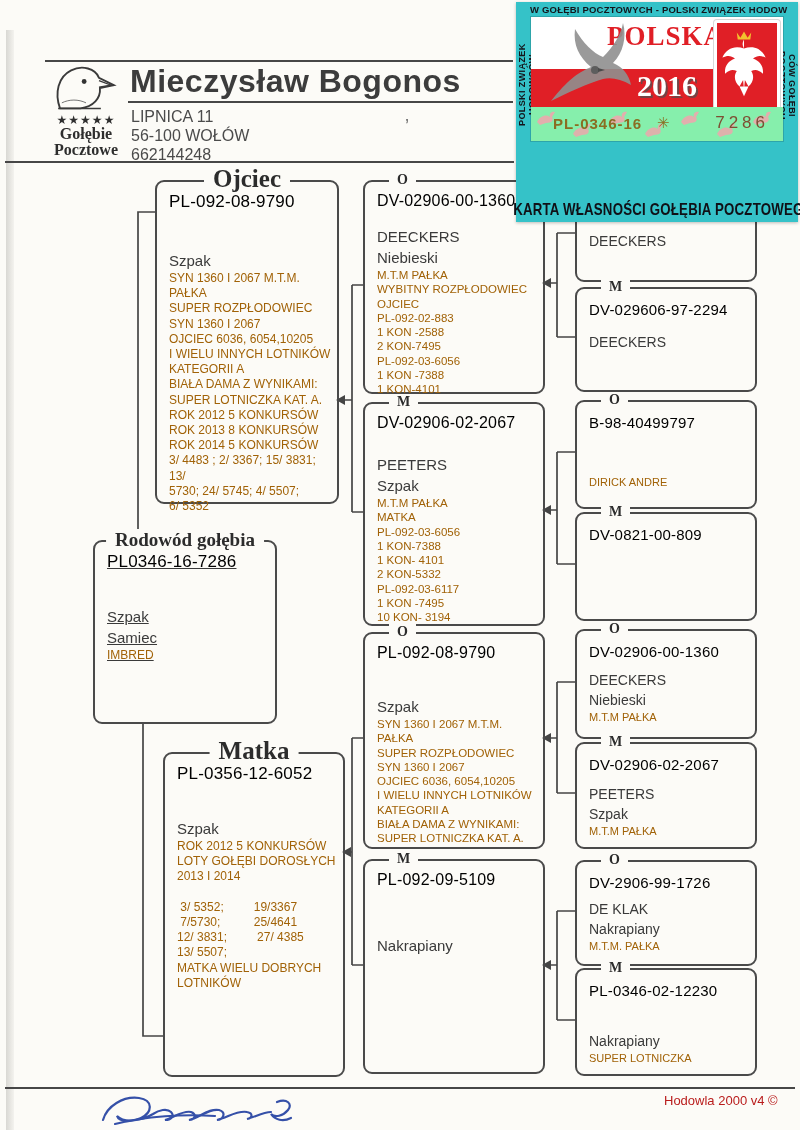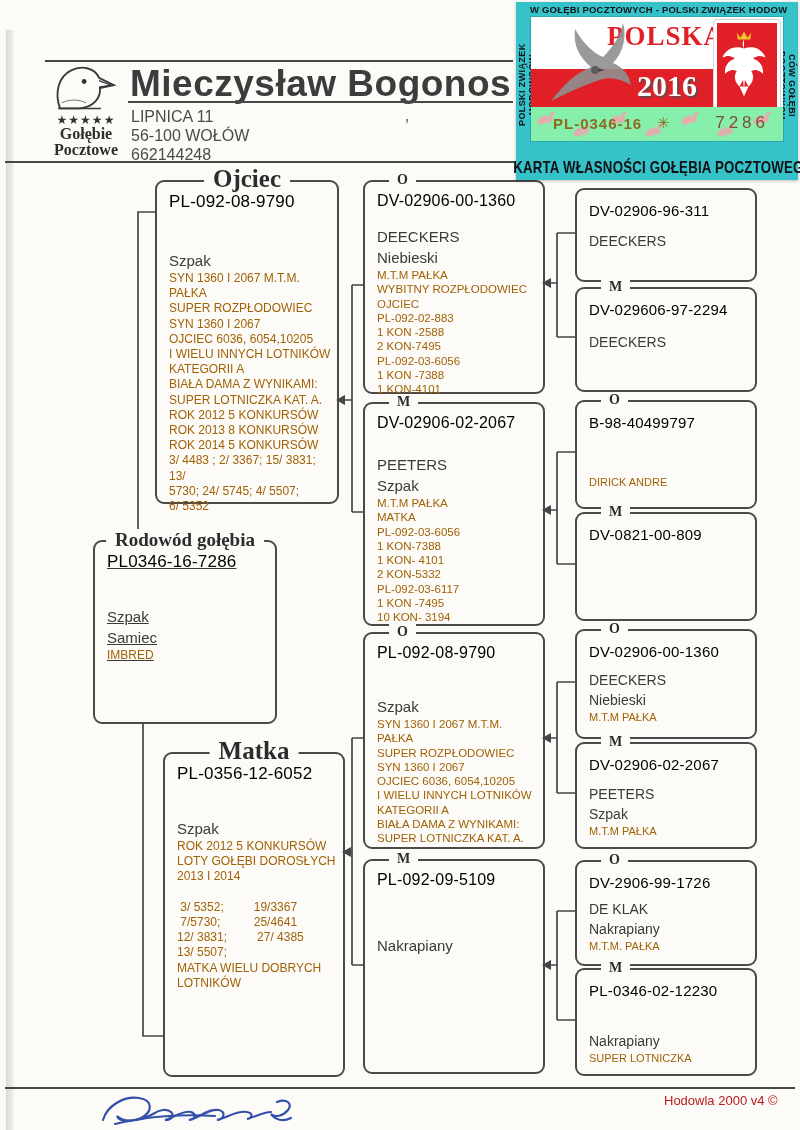--- a/index.html
+++ b/index.html
@@ -6,33 +6,33 @@
   .page{position:relative;width:800px;height:1130px;background:#fcfbf7;overflow:hidden;
         font-family:"Liberation Sans",sans-serif;color:#3a3a3a;}
   .scan-edge{position:absolute;left:6px;top:30px;width:8px;height:1100px;
         background:linear-gradient(to right,#c6c5c0,#efeeea);opacity:.65;}
 
   
   .rule{position:absolute;background:#474747;height:2px;}
   .rule-top{left:45px;top:60px;width:468px;}
   .rule-name{left:128px;top:101px;width:385px;}
   .rule-header-bottom{left:5px;top:161px;width:509px;}
-  .breeder-name{position:absolute;left:130px;top:63px;font-size:37px;font-weight:bold;
+  .breeder-name{position:absolute;left:130px;top:63px;font-size:32px;font-weight:bold;
         color:#3c3c3c;letter-spacing:.5px;white-space:nowrap;}
   .addr{position:absolute;left:131px;font-size:16px;color:#4b4b4b;}
   .addr1{top:108px}.addr2{top:127px}.addr3{top:146px}
   .logo{position:absolute;left:34px;top:62px;width:104px;text-align:center;}
   .logo svg{display:block;margin:0 auto;}
   .logo-stars{font-size:12px;letter-spacing:1px;color:#2f2f2f;line-height:12px;}
   .logo-txt{font-family:"Liberation Serif",serif;font-weight:bold;font-size:16px;
         color:#2e2e2e;line-height:16px;}
   .ink-mark{position:absolute;left:405px;top:116px;font-size:18px;color:#6b6b6b;}
 
   
-  .stamp{position:absolute;left:516px;top:2px;width:282px;height:178px;background:#35c2c8;
+  .stamp{position:absolute;left:516px;top:2px;width:282px;height:220px;background:#35c2c8;
         z-index:6;box-shadow:0 1px 3px rgba(0,0,0,.25);}
   .stamp-border-top{position:absolute;top:2px;left:14px;right:14px;text-align:center;
         font-size:9.5px;font-weight:bold;color:#14141a;letter-spacing:.2px;white-space:nowrap;}
   .stamp-side{position:absolute;top:18px;height:130px;font-size:9px;font-weight:bold;
         color:#14141a;letter-spacing:.4px;text-align:center;}
   .stamp-side-left{left:1px;writing-mode:vertical-rl;transform:rotate(180deg);}
   .stamp-side-right{right:1px;writing-mode:vertical-rl;}
   .stamp-inner{position:absolute;left:15px;top:15px;width:252px;height:124px;background:#ffffff;
         box-shadow:0 0 0 1px rgba(0,0,0,.15);}
   .polska{position:absolute;left:76px;top:4px;width:114px;text-align:center;font-size:27px;

